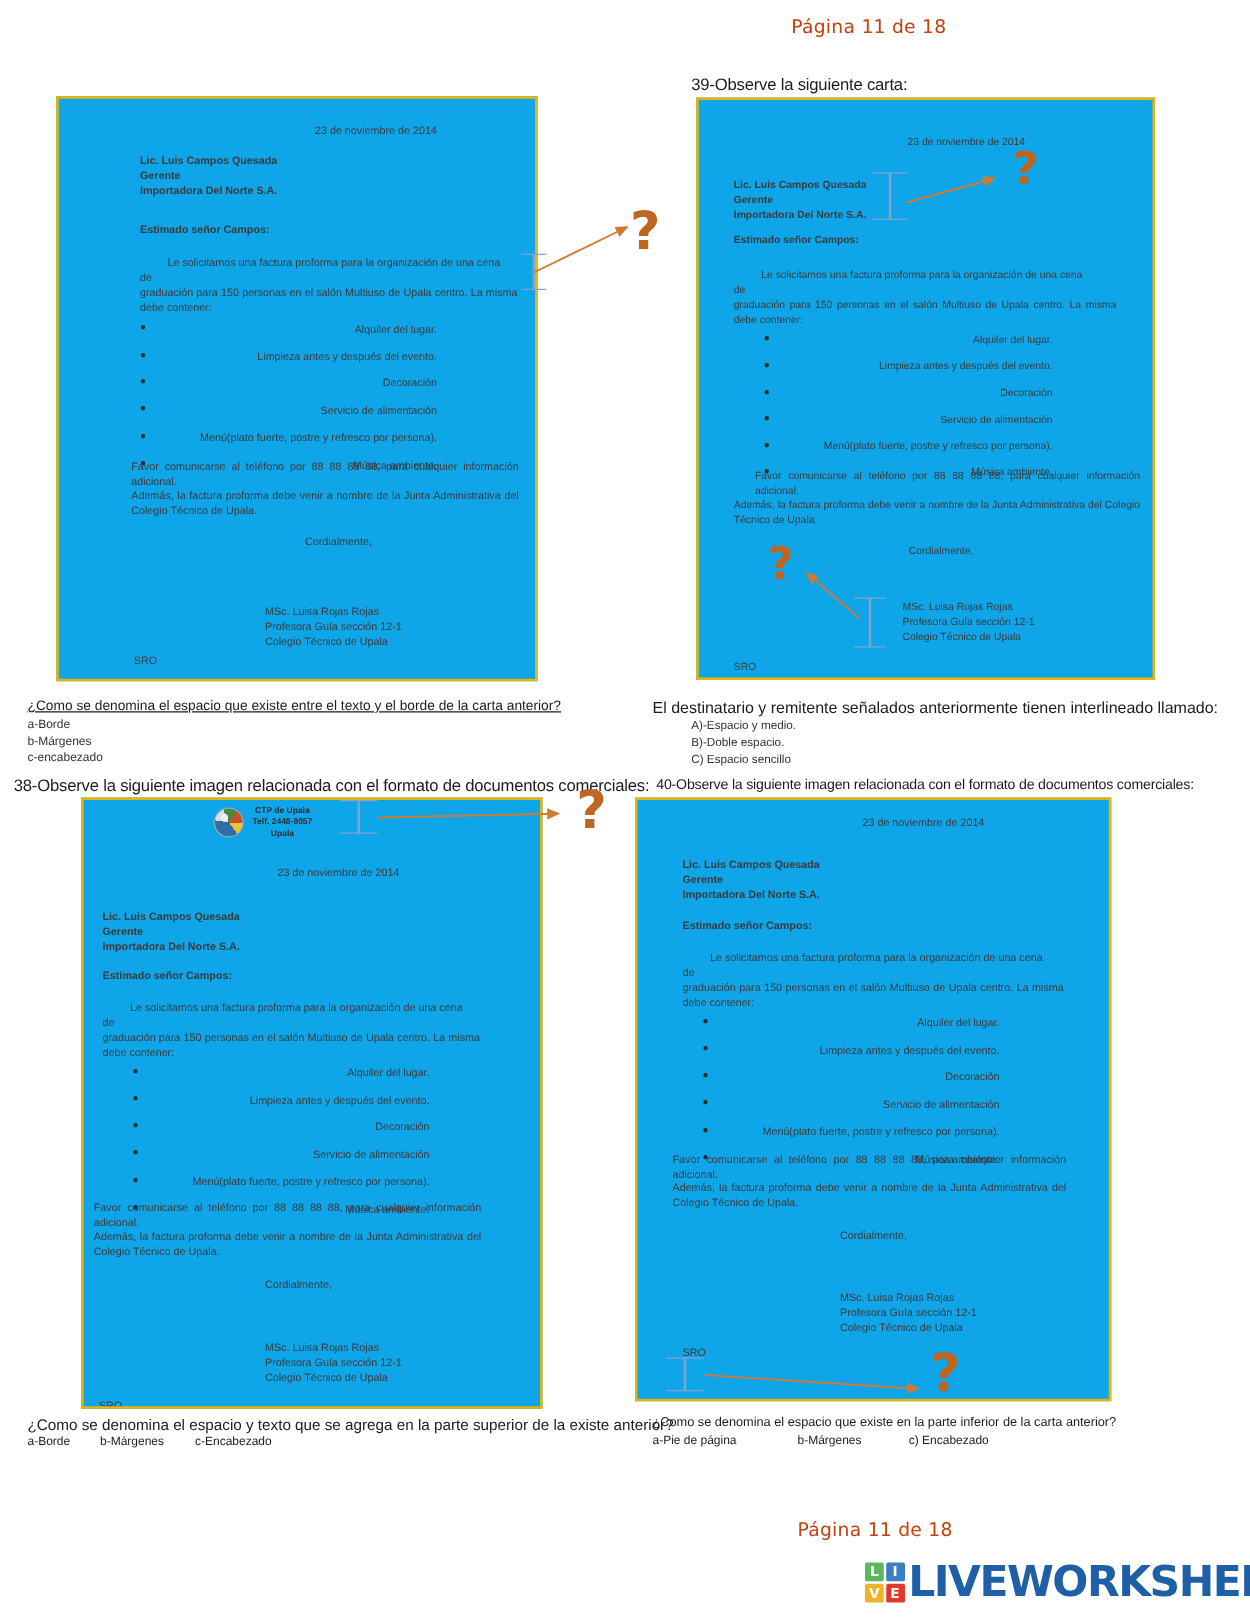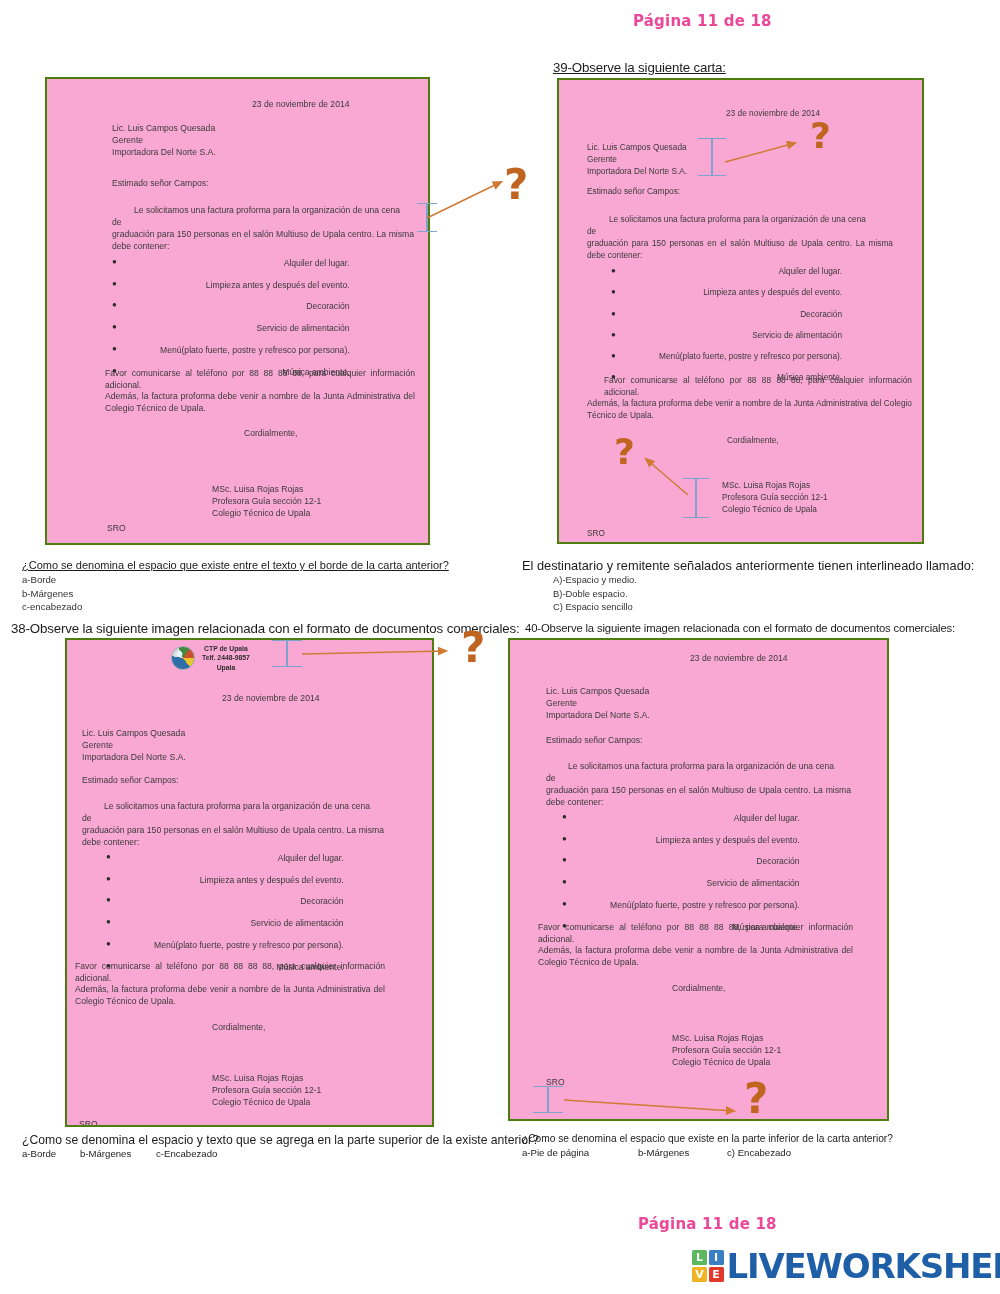--- a/index.html
+++ b/index.html
@@ -13,56 +13,56 @@
   .page {
     position: relative;
     width: 1000px; height: 1294px;
     overflow: hidden;
   }
 
   
   .page-num {
     position: absolute;
     font-family: "DejaVu Sans", sans-serif;
-    font-weight: bold;
+    font-weight: normal;
     font-size: 15px;
-    color: #ec4899;
+    color: #c2410c;
     letter-spacing: .2px;
     white-space: nowrap;
   }
   .page-num.top { left: 633px; top: 12px; }
   .page-num.bottom { left: 638px; top: 1215px; }
 
   
   .q-prompt {
     position: absolute;
     font-size: 13.3px;
     color: #1c1c1c;
     white-space: nowrap;
     letter-spacing: -0.15px;
   }
   .q-prompt.small { font-size: 11.3px; }
 
   
   .letterbox {
     position: absolute;
-    border: 2px solid #4d7c0f;
-    background: #f9a8d4;
+    border: 2px solid #eab308;
+    background: #0ea5e9;
     overflow: hidden;
   }
   .letter {
     position: relative;
     width: 100%; height: 100%;
     font-size: 8.6px;
     line-height: 1.42;
     color: #3a3a3a;
   }
   .letter.sz2 { font-size: 8.3px; }
   .l-date { position: absolute; white-space: nowrap; }
-  .l-block { position: absolute; white-space: pre-line; }
+  .l-block { position: absolute; white-space: pre-line; font-weight: bold; }
   .l-para { position: absolute; text-align: justify; }
   .l-indent { display: inline-block; width: 22px; }
   .bullets { position: absolute; margin: 0; padding: 0; list-style: none; text-align: right; }
   .bullets li {
     position: relative;
     padding-left: 48px;
     margin-bottom: 9.5px;
     white-space: nowrap;
   }
   .bullets li::before {
@@ -221,21 +221,21 @@
     </defs>
     <line x1="2" y1="48" x2="76" y2="12" stroke="#d07a33" stroke-width="1.5" marker-end="url(#ah37)"></line>
   </svg>
   <div class="qmark" style="left:504px; top:164px; font-size:42px;">?</div>
 
   <div class="ans-head" style="left:22px; top:559px; font-size:11px;text-decoration:underline;">¿Como se denomina el espacio que existe entre el texto y el borde de la carta anterior?</div>
   <div class="answers" style="left:22px; top:573px; font-size:9.6px; line-height:1.42;">a-Borde
 b-Márgenes
 c-encabezado</div>
 
-  <div class="q-prompt" style="left:553px; top:60px;text-decoration:underline;">39-Observe la siguiente carta:</div>
+  <div class="q-prompt" style="left:553px; top:60px;">39-Observe la siguiente carta:</div>
 
   <div class="letterbox" style="left:557px; top:78px; width:367px; height:466px;">
     <div class="letter sz2">
       <div class="l-date" style="left:167px; top:28px;">23 de noviembre de 2014</div>
       <div class="l-block" style="left:28px; top:62px;">Lic. Luis Campos Quesada
 Gerente
 Importadora Del Norte S.A.</div>
       <div class="l-block" style="left:28px; top:106px;">Estimado señor Campos:</div>
       <div class="l-para" style="left:28px; top:134px; width:306px;">
         <span class="l-indent"></span><span>Le solicitamos una factura proforma para la organización de una cena</span>

